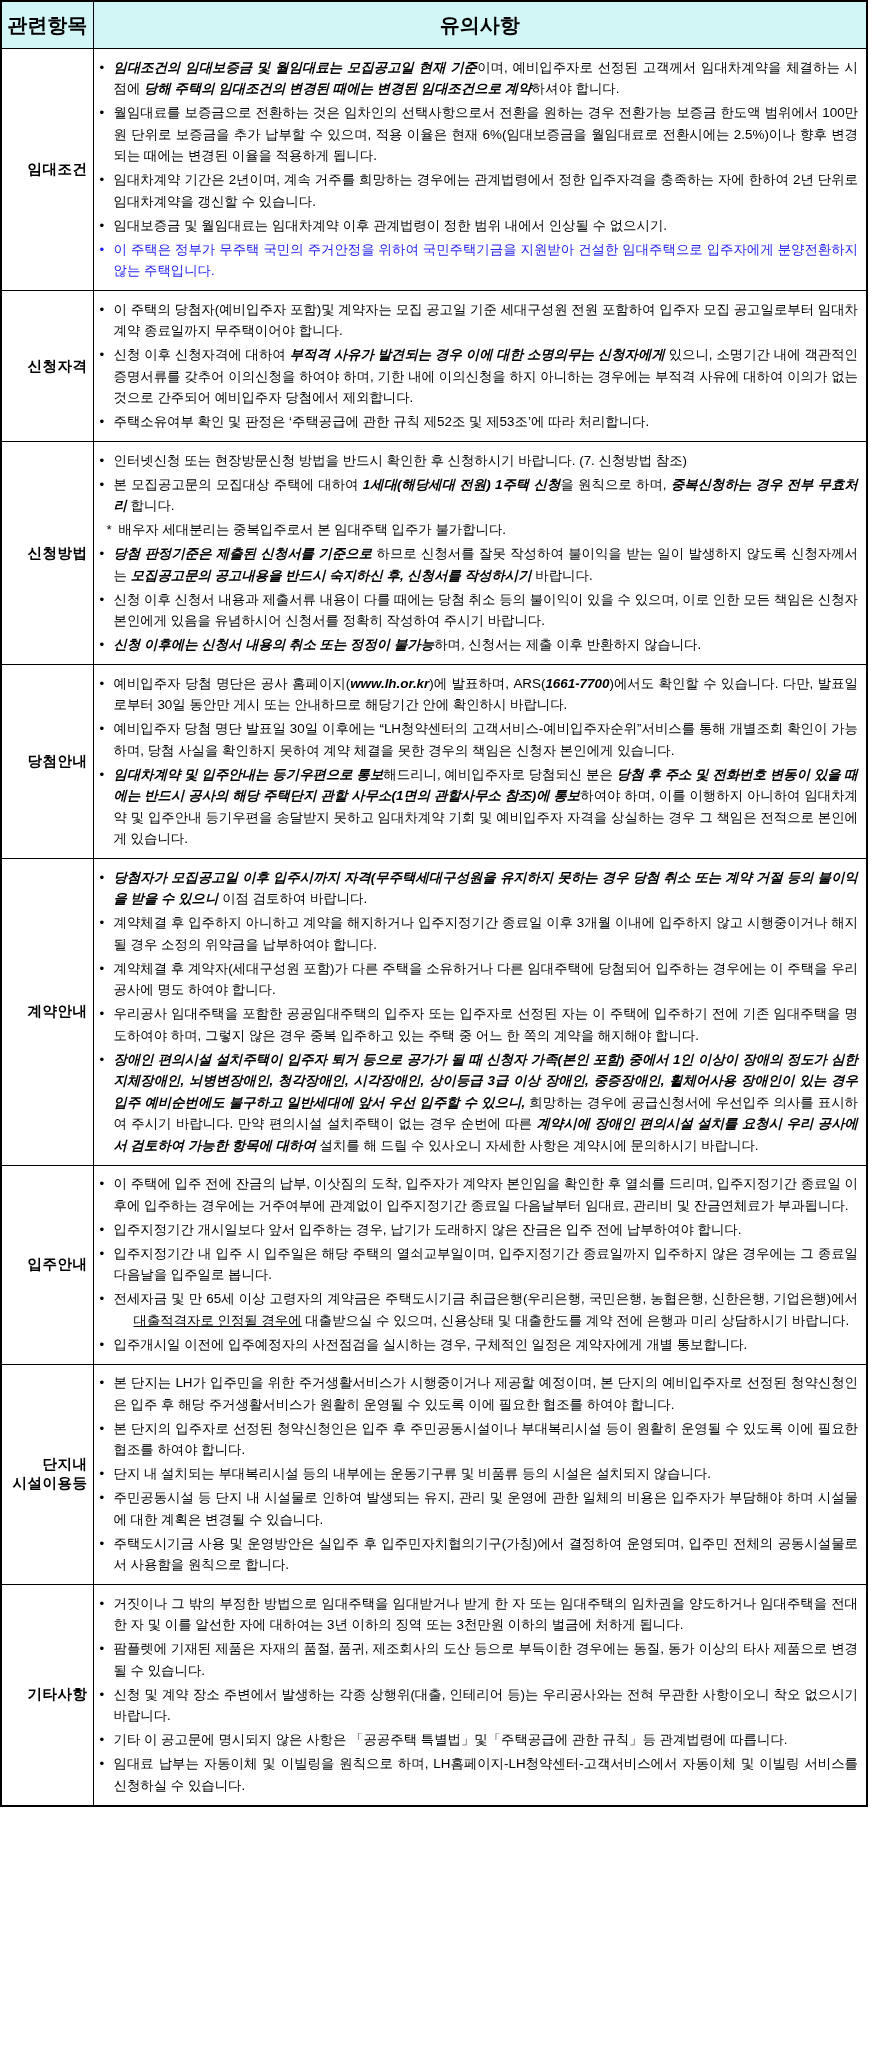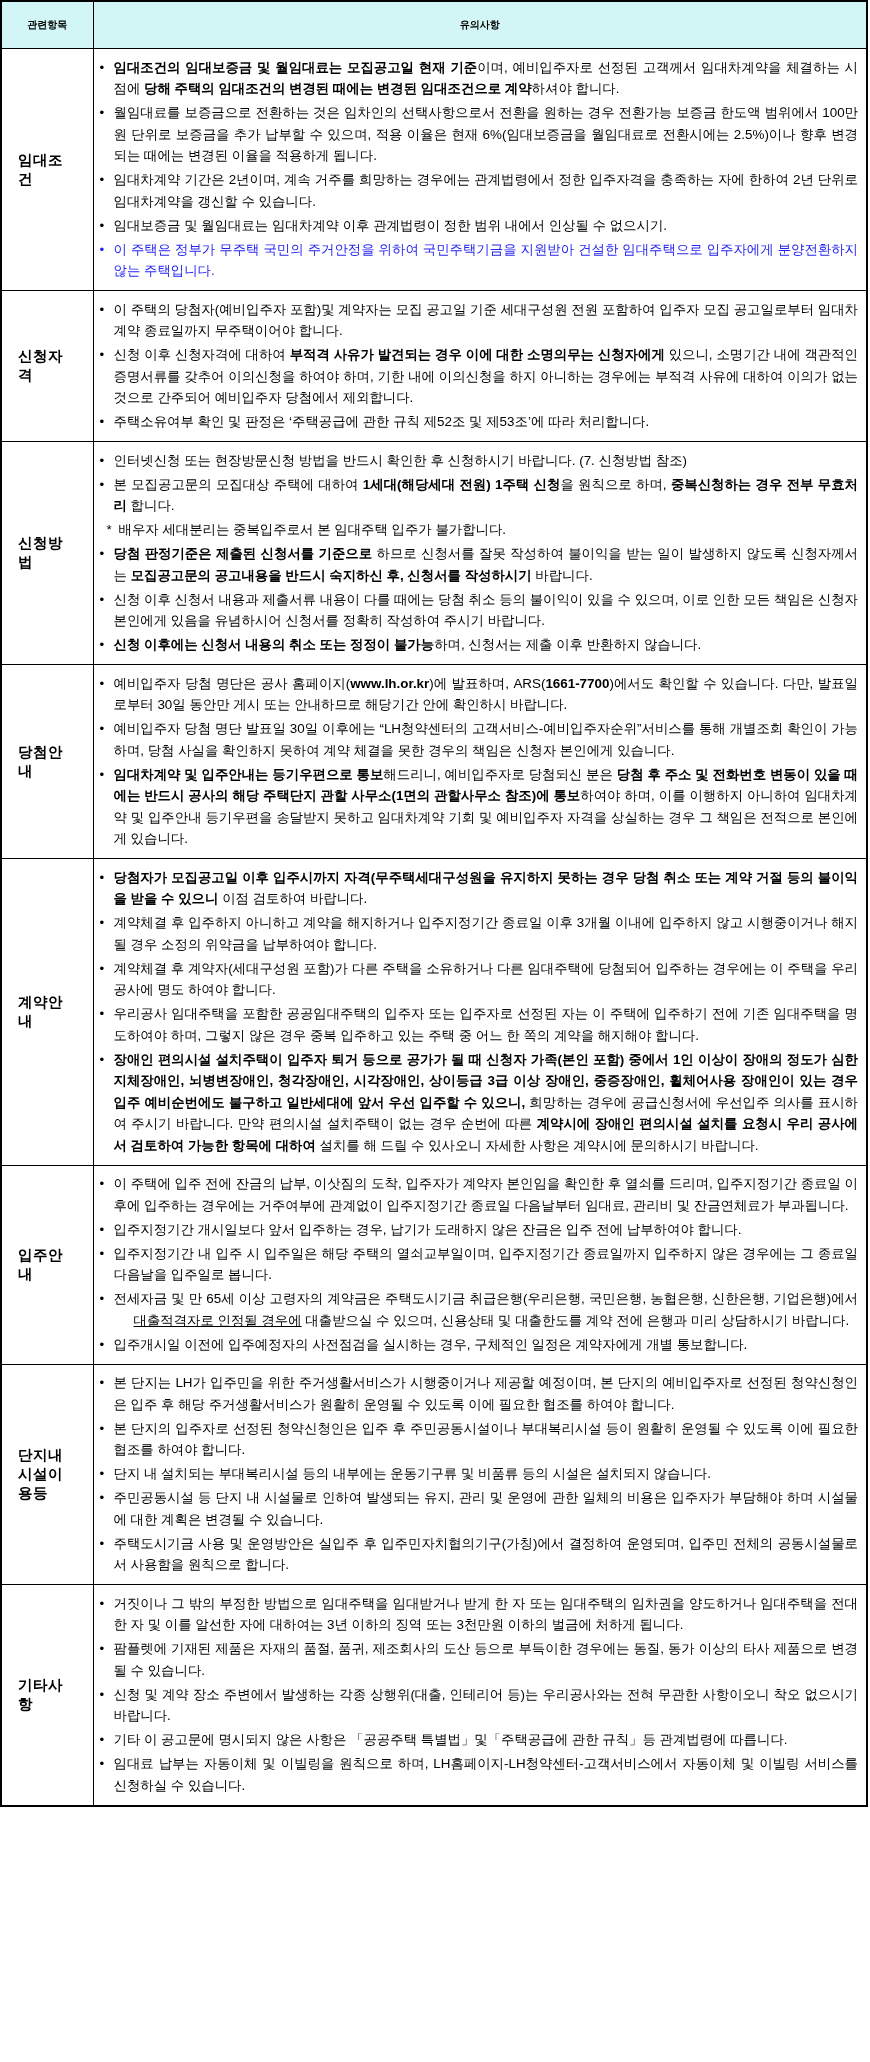--- a/index.html
+++ b/index.html
@@ -1,27 +1,27 @@
 <!DOCTYPE html>
 <html lang="ko"><head>
 <meta charset="utf-8">
 <style>
   html,body{margin:0;padding:0;background:#fff;}
   body{width:870px;font-family:"Liberation Sans","DejaVu Sans",sans-serif;color:#000;}
   table.notice{border-collapse:collapse;width:868px;table-layout:fixed;border:2px solid #000;margin:0;}
   table.notice th,table.notice td{border:1px solid #000;}
-  th.hdr{background:#d2f5f6;height:44px;font-size:10px;font-weight:bold;text-align:center;vertical-align:middle;}
-  td.label{width:90px;text-align:left;vertical-align:middle;font-weight:bold;font-size:14.5px;white-space:pre-line;padding:16px;letter-spacing:0.5px;}
+  th.hdr{background:#d2f5f6;height:44px;font-size:20px;font-weight:bold;text-align:center;vertical-align:middle;}
+  td.label{width:90px;text-align:right;vertical-align:middle;font-weight:bold;font-size:14.5px;white-space:pre-line;padding:5px;letter-spacing:0.5px;}
   td.content{padding:5px 8px 6px 6px;font-size:13.4px;line-height:21.5px;vertical-align:middle;text-align:justify;}
   .bullet{display:flex;margin:2.5px 0;}
   .bullet .mk{flex:0 0 14px;text-align:left;}
   .bullet .tx{flex:1;}
   .bullet.sub{padding-left:7px;}
   .bullet.sub .mk{flex:0 0 12px;}
-  .b{font-weight:bold;}
+  .b{font-weight:bold;font-style:italic;}
   .u{text-decoration:underline;margin-left:20px;}
   .blue{color:#2525f0;}
 </style>
 </head>
 <body>
 
 <table class="notice">
   <colgroup>
     <col style="width:92px">
     <col>

